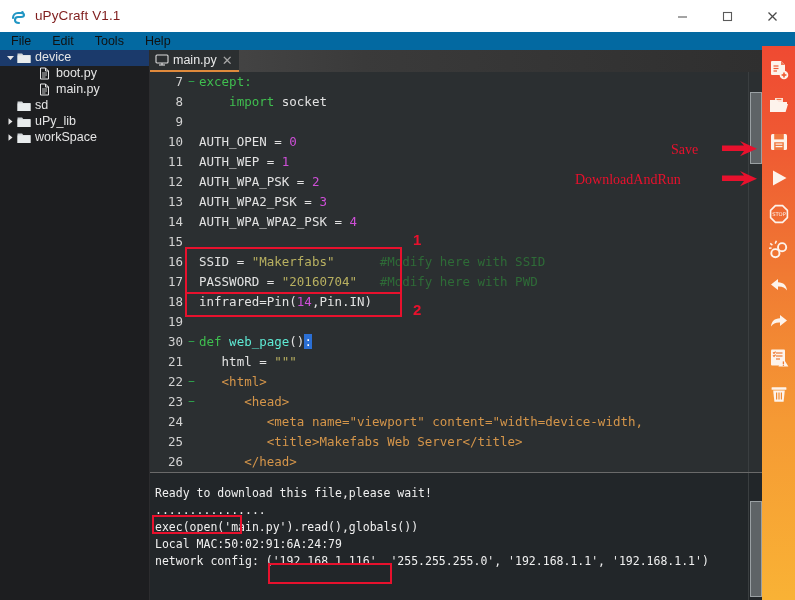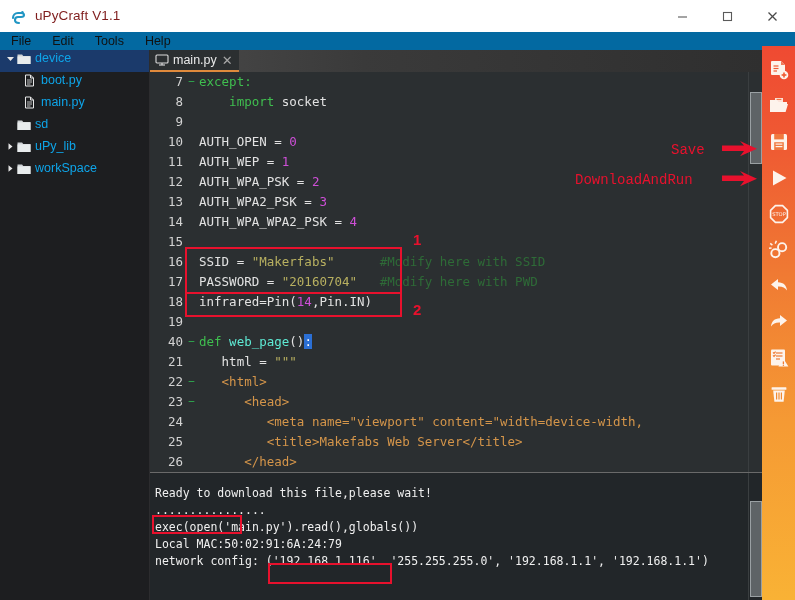--- a/index.html
+++ b/index.html
@@ -52,35 +52,35 @@
   }
 
   
   .sidebar {
     position:absolute; left:0; top:50px; width:150px; height:550px;
     background:#1d1e20;
     border-right:1px solid #2c2c2e;
     overflow:hidden;
   }
   .tree-row {
-    height:22px; display:flex; align-items:flex-start;
-    font-size:12.5px; color:#0ea5e9;
+    height:16px; display:flex; align-items:flex-end;
+    font-size:12.5px; color:#e5e5e5;
     white-space:nowrap; padding-left:4px;
   }
   .tree-row.selected { background:#1b3a6b; }
   .arrow {
     width:12px; height:17px; display:flex; align-items:center; justify-content:center;
     flex:none;
   }
   .arrow svg { display:block; }
   .fico { width:15px; height:17px; display:flex; align-items:center; justify-content:center; flex:none; margin-right:4px;}
   .fico svg { display:block; }
   .tlabel { line-height:17px; }
   .indent-1 { padding-left:4px; }
-  .indent-2 { padding-left:10px; }
+  .indent-2 { padding-left:25px; }
 
   
   .editor-wrap {
     position:absolute; left:150px; top:50px; width:612px; height:422px;
     background:#2b2f31;
     overflow:hidden;
   }
   .tabbar {
     position:absolute; left:0; top:0; width:612px; height:22px;
     background:linear-gradient(to right,#4a4a4a 0%,#3a3a3a 35%,#2f2f2f 100%);
@@ -171,21 +171,21 @@
     width:30px; height:36px; display:flex; align-items:center; justify-content:center;
     margin-bottom:0px;
   }
   .tb-btn svg { display:block; }
 
   
   .ann-box {
     position:absolute; border:2px solid #e8112d; pointer-events:none;
   }
   .ann-text {
-    position:absolute; color:#e8112d; font-family:Liberation Mono, monospace;
+    position:absolute; color:#e8112d; font-family:Liberation Serif, serif;
     white-space:nowrap;
   }
   .ann-num {
     position:absolute; color:#e8112d; font-weight:bold; font-size:15px;
     font-family:"Liberation Sans", sans-serif;
   }
   .ann-arrow { position:absolute; }
   .ann-arrow svg{display:block;}
 </style>
 </head>
@@ -334,21 +334,21 @@
           <div class="cline"><span class="lnum">10</span><span class="fold"></span><span class="ctext"><span class="plain">AUTH_OPEN = </span><span class="num">0</span></span></div>
           <div class="cline"><span class="lnum">11</span><span class="fold"></span><span class="ctext"><span class="plain">AUTH_WEP = </span><span class="num">1</span></span></div>
           <div class="cline"><span class="lnum">12</span><span class="fold"></span><span class="ctext"><span class="plain">AUTH_WPA_PSK = </span><span class="num">2</span></span></div>
           <div class="cline"><span class="lnum">13</span><span class="fold"></span><span class="ctext"><span class="plain">AUTH_WPA2_PSK = </span><span class="num">3</span></span></div>
           <div class="cline"><span class="lnum">14</span><span class="fold"></span><span class="ctext"><span class="plain">AUTH_WPA_WPA2_PSK = </span><span class="num">4</span></span></div>
           <div class="cline"><span class="lnum">15</span><span class="fold"></span><span class="ctext"><span class="plain"></span></span></div>
           <div class="cline"><span class="lnum">16</span><span class="fold"></span><span class="ctext"><span class="plain">SSID = </span><span class="str">"Makerfabs"</span><span class="plain">      </span><span class="cmt">#Modify here with SSID</span></span></div>
           <div class="cline"><span class="lnum">17</span><span class="fold"></span><span class="ctext"><span class="plain">PASSWORD = </span><span class="str">"20160704"</span><span class="plain">   </span><span class="cmt">#Modify here with PWD</span></span></div>
           <div class="cline"><span class="lnum">18</span><span class="fold"></span><span class="ctext"><span class="plain">infrared=Pin(</span><span class="num">14</span><span class="plain">,Pin.IN)</span></span></div>
           <div class="cline"><span class="lnum">19</span><span class="fold"></span><span class="ctext"><span class="plain"></span></span></div>
-          <div class="cline"><span class="lnum">40</span><span class="fold">−</span><span class="ctext"><span class="kw">def</span><span class="plain"> </span><span class="fn">web_page</span><span class="plain">()</span><span class="sel">:</span></span></div>
+          <div class="cline"><span class="lnum">30</span><span class="fold">−</span><span class="ctext"><span class="kw">def</span><span class="plain"> </span><span class="fn">web_page</span><span class="plain">()</span><span class="sel">:</span></span></div>
           <div class="cline"><span class="lnum">21</span><span class="fold"></span><span class="ctext"><span class="plain">   html = </span><span class="str">"""</span></span></div>
           <div class="cline"><span class="lnum">22</span><span class="fold">−</span><span class="ctext"><span class="plain">   </span><span class="htm">&lt;html&gt;</span></span></div>
           <div class="cline"><span class="lnum">23</span><span class="fold">−</span><span class="ctext"><span class="plain">      </span><span class="htm">&lt;head&gt;</span></span></div>
           <div class="cline"><span class="lnum">24</span><span class="fold"></span><span class="ctext"><span class="plain">         </span><span class="htm">&lt;meta name="viewport" content="width=device-width,</span></span></div>
           <div class="cline"><span class="lnum">25</span><span class="fold"></span><span class="ctext"><span class="plain">         </span><span class="htm">&lt;title&gt;Makefabs Web Server&lt;/title&gt;</span></span></div>
           <div class="cline"><span class="lnum">26</span><span class="fold"></span><span class="ctext"><span class="plain">      </span><span class="htm">&lt;/head&gt;</span></span></div>
         </div>
     </div>
 
     <div class="ed-scroll">

